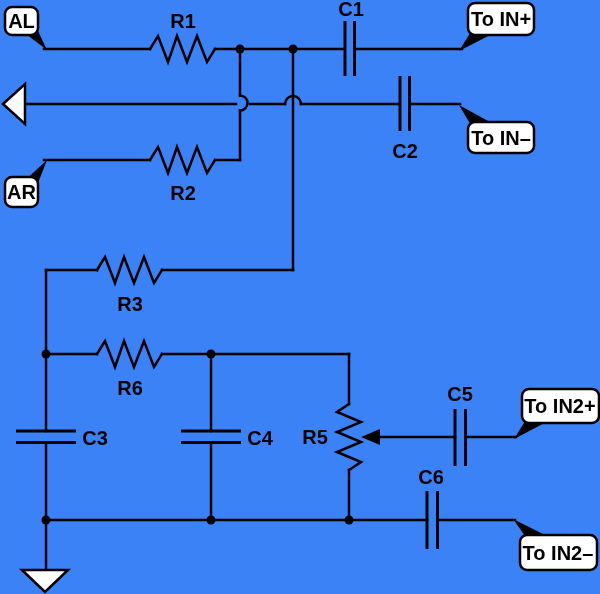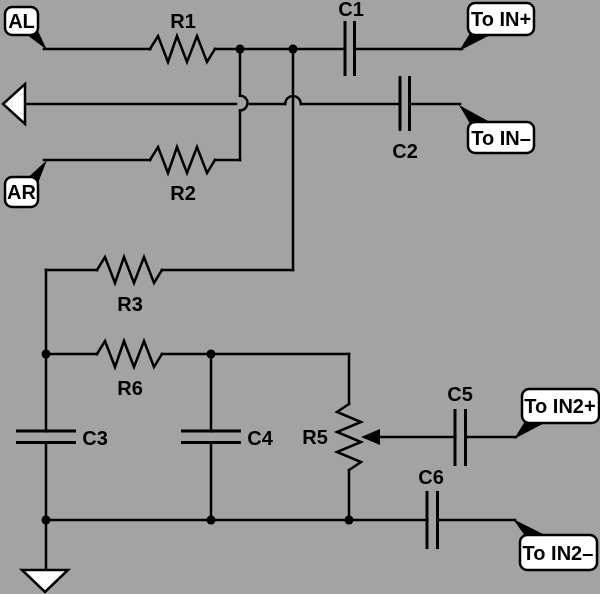--- a/index.html
+++ b/index.html
@@ -1,16 +1,16 @@
 <!DOCTYPE html>
 <html><head>
 <meta charset="utf-8">
 <style>
   html,body{margin:0;padding:0;background:#ffffff;}
-  .canvas{width:600px;height:594px;position:relative;background:#a3a3a3;overflow:hidden;}
+  .canvas{width:600px;height:594px;position:relative;background:#3b82f6;overflow:hidden;}
   svg{display:block;}
   .clabel{font-family:"Liberation Sans",sans-serif;font-weight:bold;font-size:20px;fill:#000;}
   .boxlabel{font-family:"Liberation Sans",sans-serif;font-weight:bold;font-size:20px;fill:#000;}
 </style>
 </head>
 <body>
 
 <div class="canvas">
 <svg width="600" height="594" viewBox="0 0 600 594" xmlns="http://www.w3.org/2000/svg">
 

